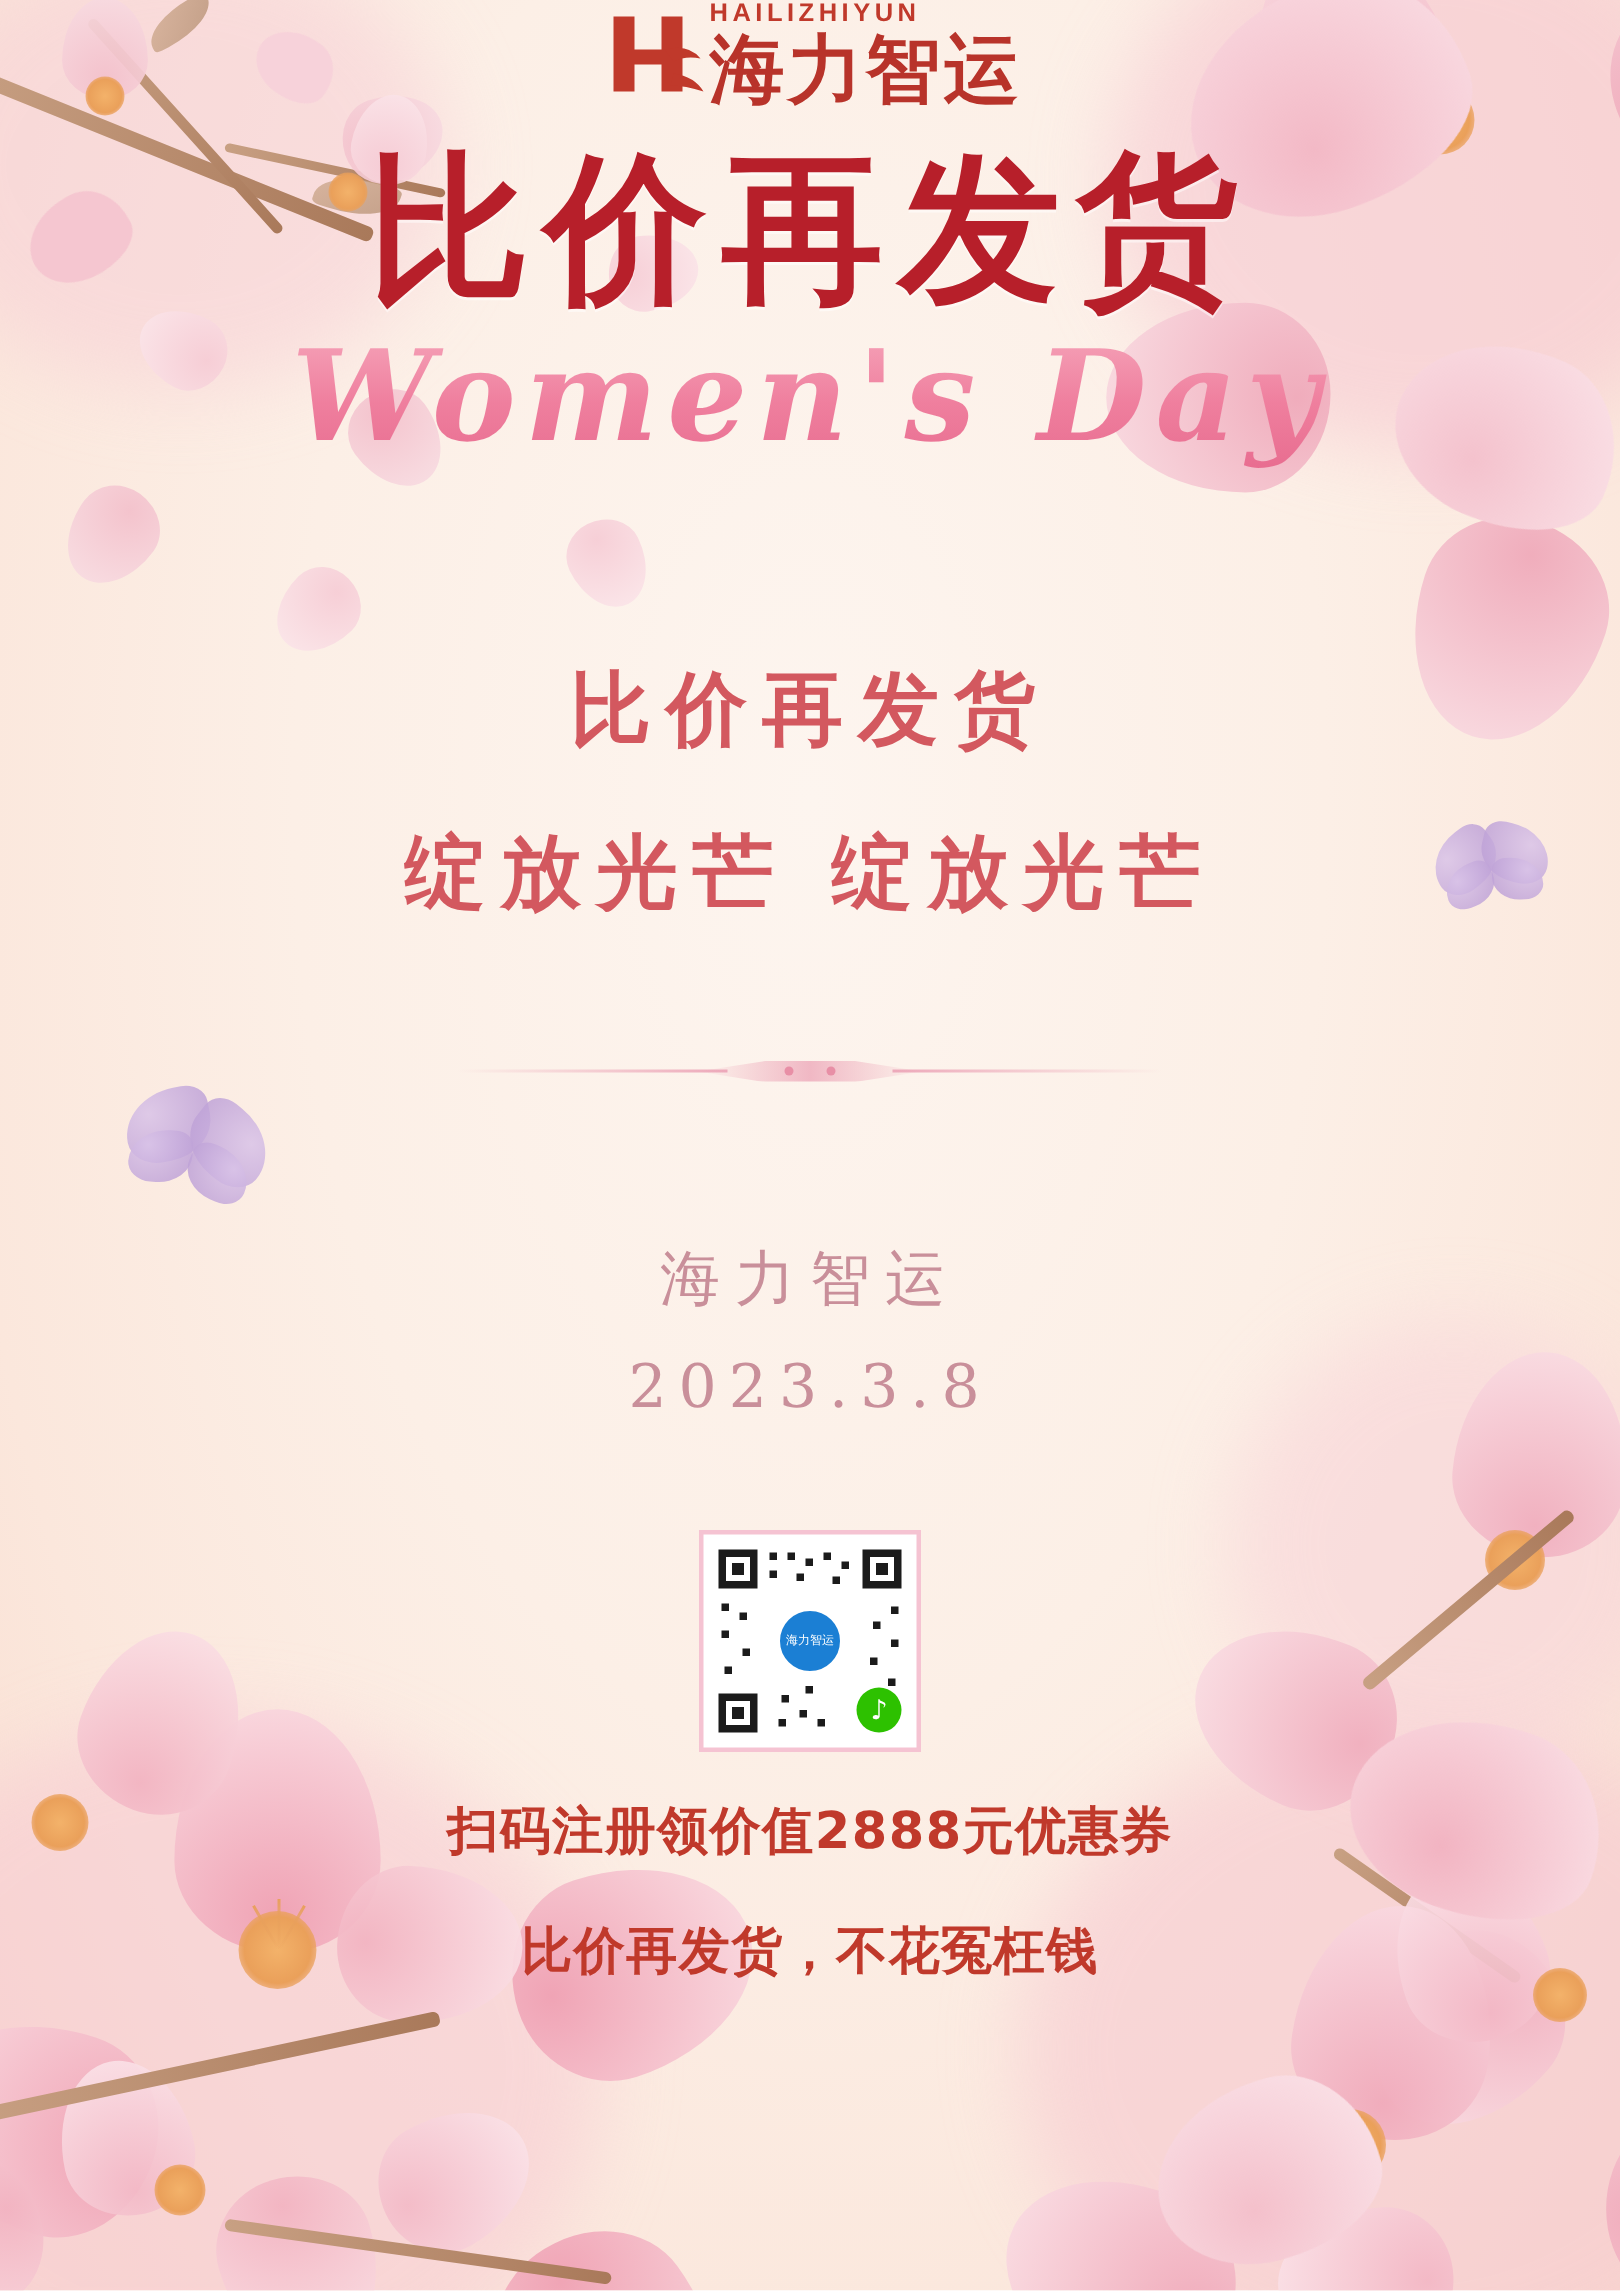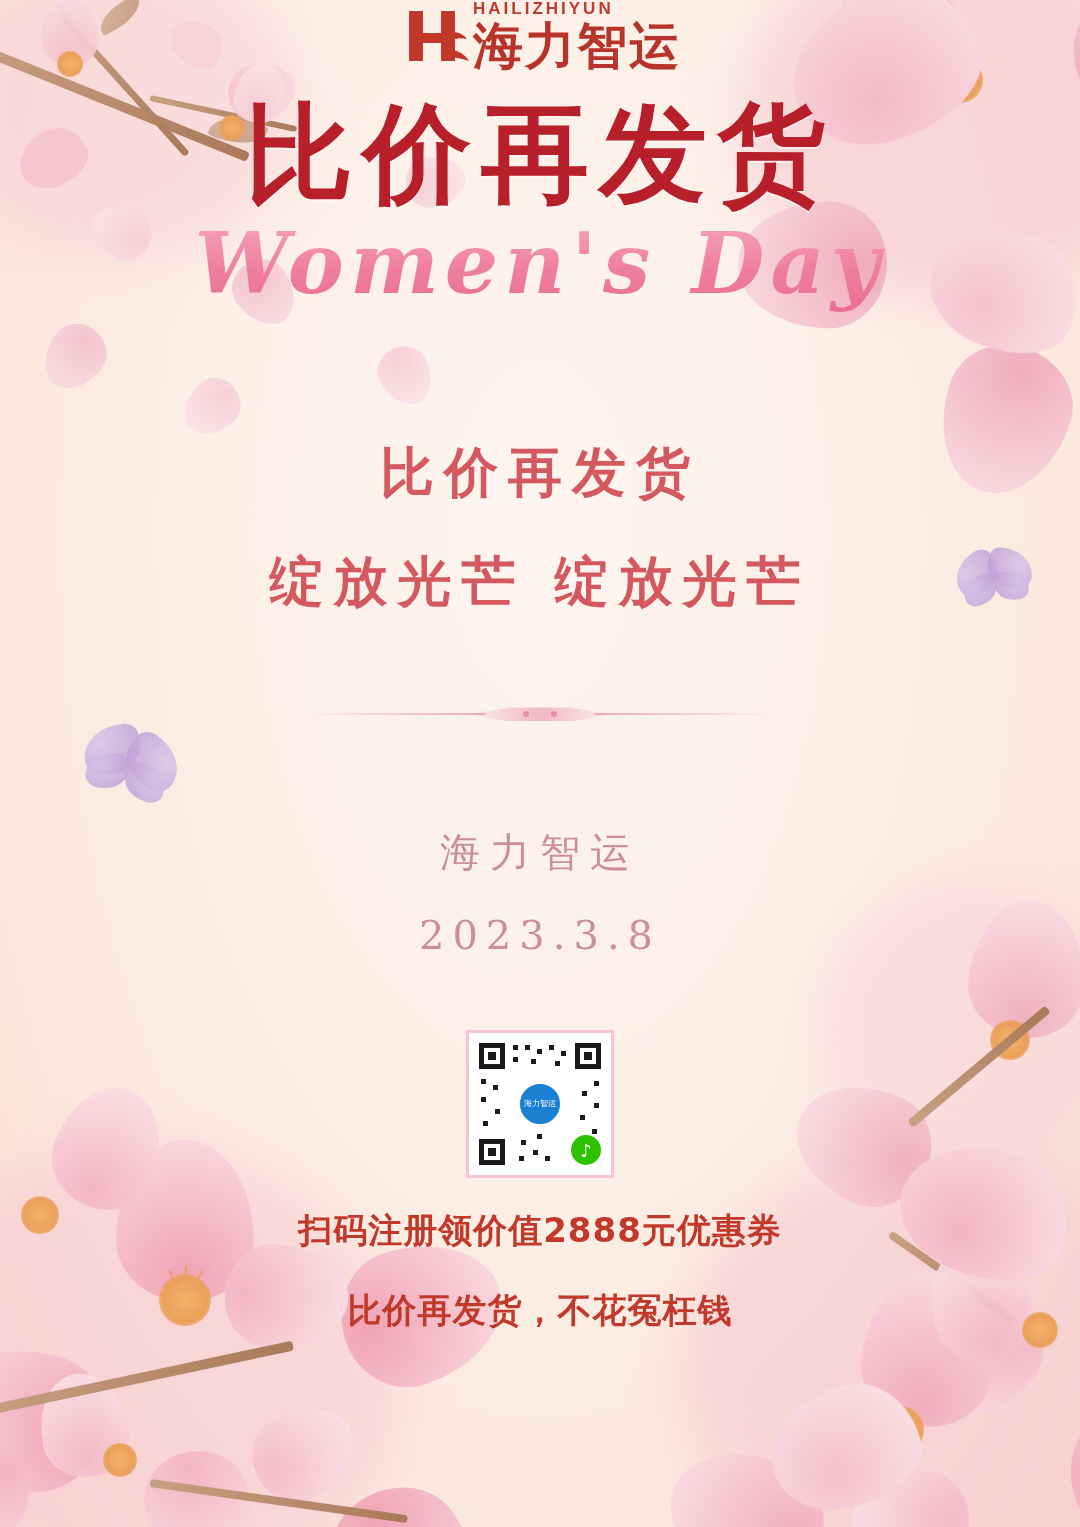--- a/index.html
+++ b/index.html
@@ -206,21 +206,21 @@
     margin-top: 102px;
     text-align: center;
     color: #c98f9a;
     font-family: "DejaVu Serif", serif;
   }
   .sign-name {
     font-size: 40px;
     letter-spacing: 10px;
   }
   .sign-date {
-    margin-top: 32px;
+    margin-top: 22px;
     font-size: 40px;
     letter-spacing: 8px;
   }
   .qr-wrap {
     margin-top: 72px;
     width: 148px;
     height: 148px;
     padding: 6px;
     background: #fff;
     border: 3px solid #f5c3d2;

